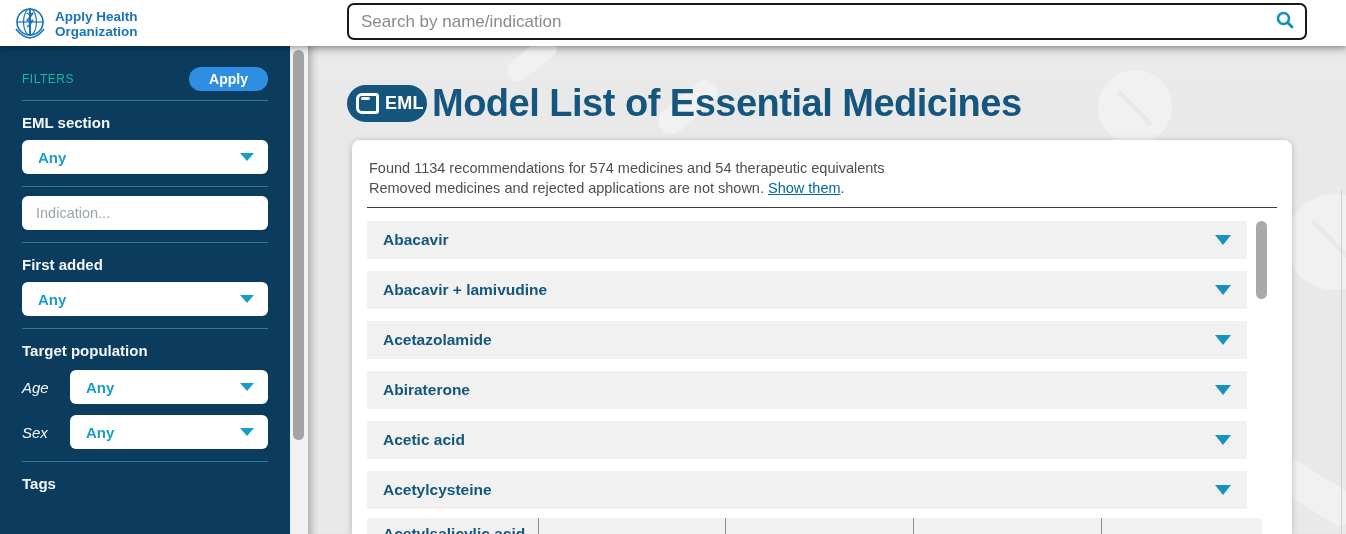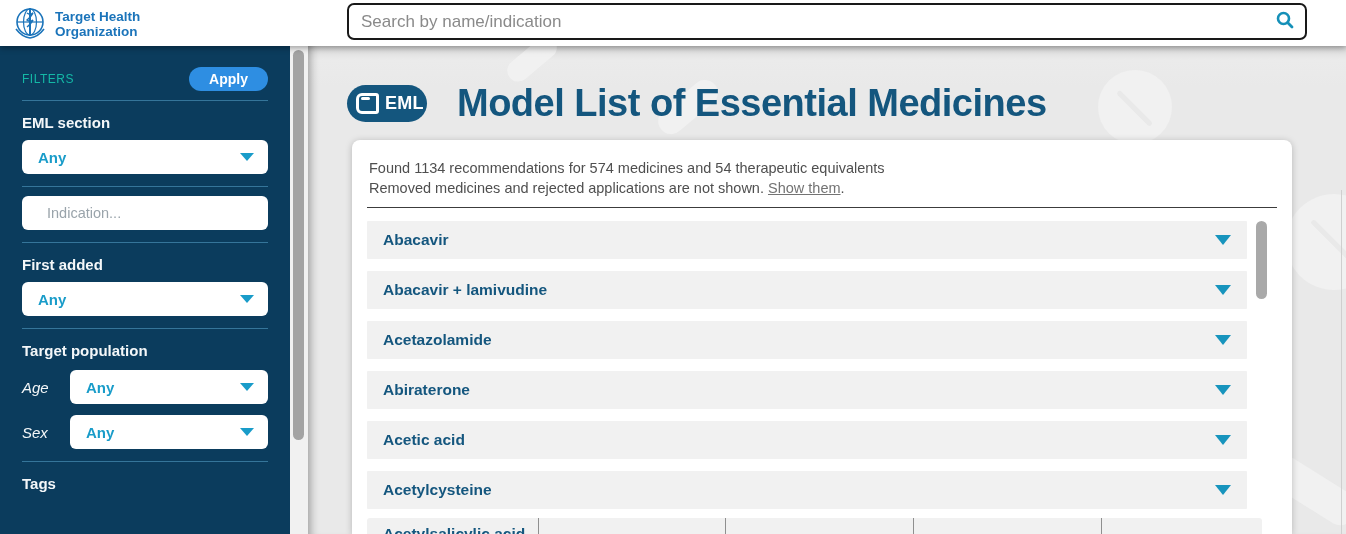--- a/index.html
+++ b/index.html
@@ -27,21 +27,21 @@
   .apply-btn { background:#2e8ee2; color:#fff; font-weight:bold; font-size:14px; border:none;
     border-radius:14px; padding:4px 20px; cursor:pointer; font-family:"Liberation Sans", sans-serif; }
   .sb-divider { border:none; border-top:1px solid #35759a; margin:9px 0 0 0; }
   .sb-label { color:#f4f7f9; font-weight:bold; font-size:15px; margin-top:13px; }
   .sb-select { margin-top:9px; height:34px; background:#fff; border-radius:6px; display:flex;
     align-items:center; justify-content:space-between; padding:0 14px 0 16px; cursor:pointer; }
   .sb-select .val { color:#199cc9; font-weight:bold; font-size:15px; }
   .chev { width:0; height:0; border-left:7px solid transparent; border-right:7px solid transparent;
     border-top:8px solid #199cc9; }
   .sb-input { margin-top:9px; height:34px; width:100%; background:#fff; border:none; border-radius:6px;
-    padding:0 25px; font-size:14.5px; color:#333; font-family:"Liberation Sans", sans-serif; outline:none; }
+    padding:0 14px; font-size:14.5px; color:#333; font-family:"Liberation Sans", sans-serif; outline:none; }
   .sb-input::placeholder { color:#9aa4ab; }
   .pop-row { display:flex; align-items:center; margin-top:11px; }
   .pop-row .pop-label { color:#f4f7f9; font-size:15px; width:48px;font-style:italic; }
   .pop-row .sb-select { flex:1; margin-top:0; }
   .mt8 { margin-top:12px; }
 
   
   .sb-scroll-track { position:absolute; left:290px; top:46px; width:18px; height:488px;
     background:#f1f1f1; z-index:11; }
   .sb-scroll-thumb { position:absolute; left:3px; top:4px; width:11px; height:390px;
@@ -51,33 +51,33 @@
   .main { position:absolute; left:308px; top:46px; width:1038px; height:488px;
     background:linear-gradient(180deg,#d9d9d9 0,#ebebeb 14px,#e9e9e9 40px);
     box-shadow:inset 10px 0 10px -8px rgba(0,0,0,.35); z-index:5; }
 
   .wm { position:absolute; background:#f3f3f3; opacity:.8; }
   .wm-cap { border-radius:14px; }
   .wm-tab { border-radius:50%; }
   .wm .score { position:absolute; left:18%; top:48%; width:64%; height:5px; background:#e9e9e9;
     transform:rotate(45deg); border-radius:3px; }
 
-  .title-row { position:absolute; left:39px; top:36px; display:flex; align-items:center; gap:30px; }
+  .title-row { position:absolute; left:39px; top:36px; display:flex; align-items:center; gap:5px; }
   .eml-badge { width:80px; height:37px; background:#14567e; border-radius:19px; display:flex;
     align-items:center; padding-left:9px; gap:6px; }
   .eml-glyph { width:23px; height:21px; border:3px solid #fff; border-radius:6px 3px 3px 6px; position:relative; }
   .eml-glyph::after { content:""; position:absolute; left:2px; top:1px; width:9px; height:3px;
     background:#fff; border-radius:2px; }
   .eml-badge .txt { color:#fff; font-weight:bold; font-size:18px; letter-spacing:.3px; }
   .page-title { color:#14567e; font-weight:bold; font-size:38px; letter-spacing:-.5px; }
 
   .card { position:absolute; left:44px; top:94px; width:940px; height:394px; background:#fff;
     border-radius:8px 8px 0 0; box-shadow:0 1px 7px rgba(0,0,0,.22); padding:0 15px; }
   .summary { padding:19px 2px 0 2px; font-size:14.5px; color:#4f4f4f; line-height:1.35; }
-  .summary a { color:#737373; }
+  .summary a { color:#0369a1; }
   .card-divider { border:none; border-top:1.5px solid #3c3c3c; margin:9px 0 0 0; }
 
   .med-list { margin-top:13px; position:relative; padding-right:30px; }
   .med-row { height:38px; background:#f1f1f1; border-radius:1px; margin-bottom:12px; display:flex;
     align-items:center; justify-content:space-between; padding:0 16px; cursor:pointer; }
   .med-name { color:#14567e; font-weight:bold; font-size:15.5px; }
   .med-chev { width:0; height:0; border-left:8px solid transparent; border-right:8px solid transparent;
     border-top:10px solid #1794bd; }
   .list-scroll-thumb { position:absolute; right:10px; top:0; width:11px; height:78px;
     background:#a9a9a9; border-radius:6px; }
@@ -99,21 +99,21 @@
       <svg width="36" height="36" viewBox="0 0 36 36">
         <circle cx="18" cy="17" r="13" fill="none" stroke="#1b74ba" stroke-width="1.6"></circle>
         <ellipse cx="18" cy="17" rx="6.5" ry="13" fill="none" stroke="#1b74ba" stroke-width="1.2"></ellipse>
         <line x1="5" y1="17" x2="31" y2="17" stroke="#1b74ba" stroke-width="1.2"></line>
         <line x1="18" y1="3" x2="18" y2="31" stroke="#1b74ba" stroke-width="2"></line>
         <path d="M15 8 q3 2.5 6 0 q-3 5 -6 7 q3 2.5 6 0 q-3 5 -6 7" fill="none" stroke="#1b74ba" stroke-width="1.5"></path>
         <path d="M4 24 q6 8 14 9 M32 24 q-6 8 -14 9" fill="none" stroke="#1b74ba" stroke-width="1.6"></path>
       </svg>
     </span>
     <div class="logo-text">
-      <div>Target Health</div>
+      <div>Apply Health</div>
       <div>Organization</div>
     </div>
   </div>
 
   <div class="searchbox">
     <input type="text" placeholder="Search by name/indication" style="">
     <button class="search-btn">
       <span>
         <svg width="20" height="20" viewBox="0 0 20 20">
           <circle cx="8.5" cy="8.5" r="5.5" fill="none" stroke="#1590b8" stroke-width="2.6"></circle>

